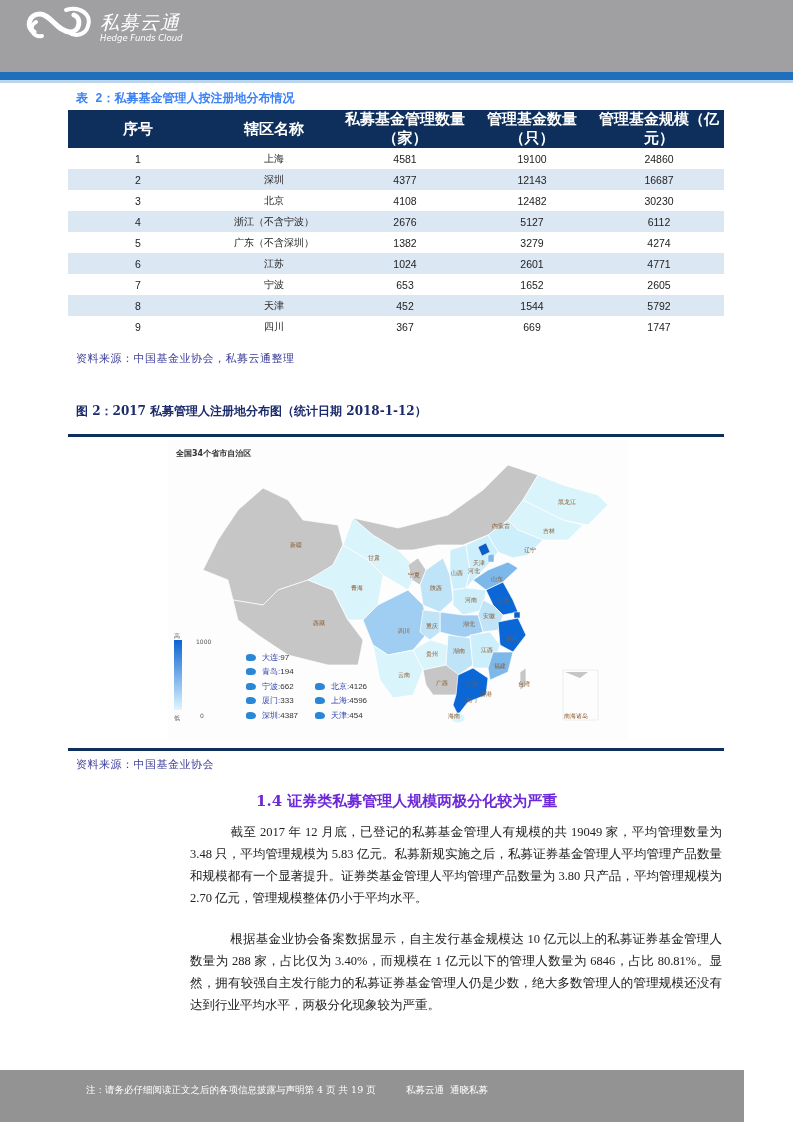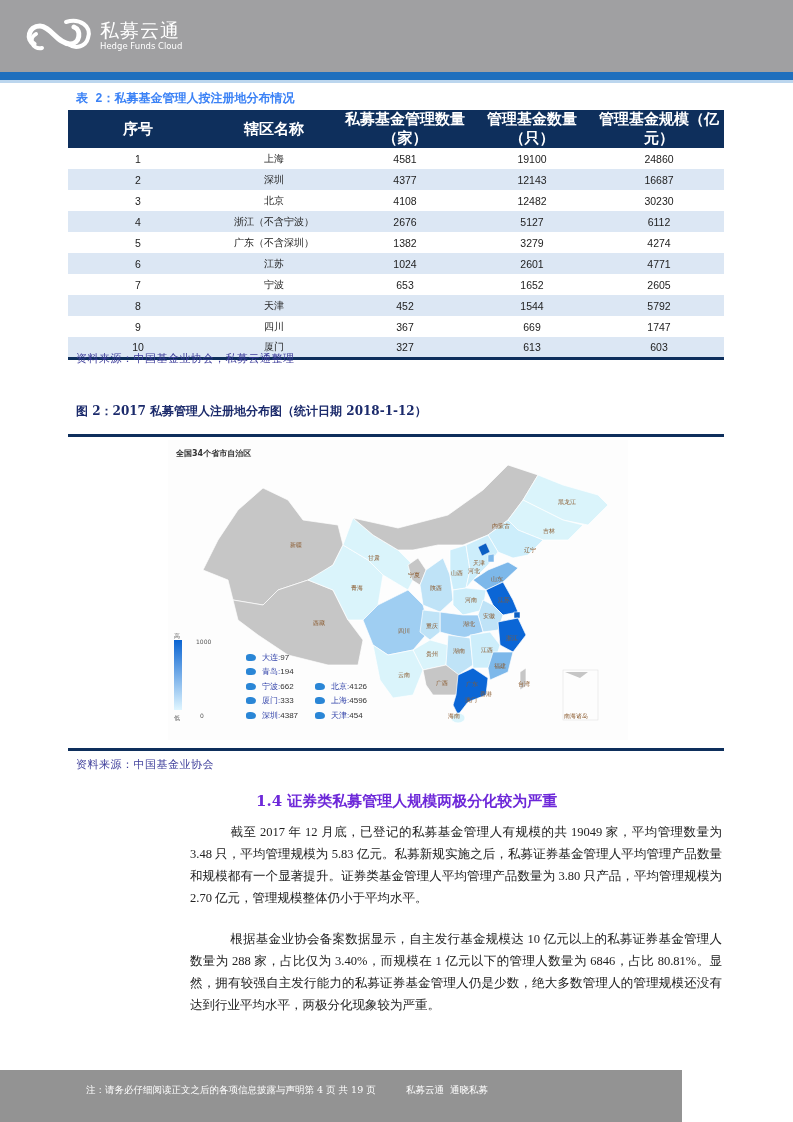--- a/index.html
+++ b/index.html
@@ -1,21 +1,21 @@
 <!DOCTYPE html>
 <html><head>
 <meta charset="utf-8">
 <style>
   * { margin: 0; padding: 0; box-sizing: border-box; }
   body { width: 793px; height: 1122px; background: #fff; font-family: "DejaVu Sans", "Liberation Sans", sans-serif; position: relative; overflow: hidden; color: #111; }
 
   .header { position: absolute; left: 0; top: 0; width: 793px; height: 72px; background: #a0a0a2; }
   .header-stripe { position: absolute; left: 0; top: 72px; width: 793px; height: 8px; background: #1f6fbd; }
   .header-stripe2 { position: absolute; left: 0; top: 80px; width: 793px; height: 3px; background: #bcd6ee; }
-  .logo { position: absolute; left: 24px; top: 14px; display: flex; align-items: center; }
+  .logo { position: absolute; left: 24px; top: 2px; display: flex; align-items: flex-end; font-style: italic; }
   .logo svg { width: 72px; height: 42px; }
   .logo-text { margin-left: 4px; color: #fff; }
   .logo-cn { font-size: 19px; letter-spacing: 1px; line-height: 22px; }
   .logo-en { font-size: 8.5px; line-height: 11px; }
 
   .table-title { position: absolute; left: 76px; top: 90px; font-size: 12px; font-weight: bold; color: #3b82f6; font-family: Liberation Mono, monospace; }
   table.dist { position: absolute; left: 68px; top: 110px; width: 656px; border-collapse: collapse; font-size: 10.5px; }
   table.dist th { background: #0e2f5c; color: #fff; height: 22px; font-weight: bold; font-size: 15px; font-family: "DejaVu Serif", serif; }
   table.dist td { height: 21px; text-align: center; color: #222; font-family: "Liberation Sans", sans-serif; }
   table.dist tr.even td { background: #dce7f4; }
@@ -39,21 +39,21 @@
   .legend-min { position: absolute; left: 32px; top: 272px; font-size: 6px; color: #555; }
   .city-list { position: absolute; font-size: 8px; color: #3344aa; font-family: "Liberation Sans", sans-serif; }
   .city-item { display: flex; align-items: center; height: 14.5px; }
   .city-icon { width: 10px; height: 7px; background: #2a86d6; border-radius: 40% 60% 50% 30%; margin-right: 6px; }
   .city-item span.num { color: #333; }
 
   .section-head { position: absolute; left: 256px; top: 792px; font-size: 15px; font-weight: bold; color: #6d28d9; font-family: "DejaVu Serif", serif; }
   .para { position: absolute; left: 190px; width: 532px; font-size: 12.5px; line-height: 22px; color: #222; font-family: Liberation Serif, serif; text-align: justify; }
   .para .indent { display: inline-block; width: 40px; }
 
-  .footer { position: absolute; left: 0; top: 1070px; width: 682px; height: 52px; background: #939393; }
+  .footer { position: absolute; left: 0; top: 1070px; width: 744px; height: 52px; background: #939393; }
   .footer-text { position: absolute; left: 86px; top: 14px; font-size: 9.5px; color: #fff; font-family: "DejaVu Serif", serif; white-space: pre; }
 </style>
 </head>
 <body>
 
 <div class="header">
   <div class="logo">
     <svg viewBox="0 0 72 42">
       <path d="M10 30 C2 26 4 12 16 12 C26 12 34 30 46 30 C56 30 58 16 50 13" fill="none" stroke="#fff" stroke-width="5" stroke-linecap="round"></path>
       <path d="M18 34 C8 36 4 24 12 20 M42 8 C56 4 68 12 64 24 C62 32 52 36 44 30" fill="none" stroke="#fff" stroke-width="4" stroke-linecap="round"></path>
@@ -134,27 +134,20 @@
       <td>452</td>
       <td>1544</td>
       <td>5792</td>
     </tr>
     <tr>
       <td>9</td>
       <td class="region">四川</td>
       <td>367</td>
       <td>669</td>
       <td>1747</td>
-    </tr>
-    <tr class="even last">
-      <td>10</td>
-      <td class="region">厦门</td>
-      <td>327</td>
-      <td>613</td>
-      <td>603</td>
     </tr>
   </tbody>
 </table>
 <div class="source" style="top:351px">资料来源：中国基金业协会，私募云通整理</div>
 
 <div class="fig-title">图 2：2017 私募管理人注册地分布图（统计日期 2018-1-12）</div>
 <div class="fig-rule-top"></div>
 
 <div class="map-area">
   <div class="map-title">全国34个省市自治区</div>

